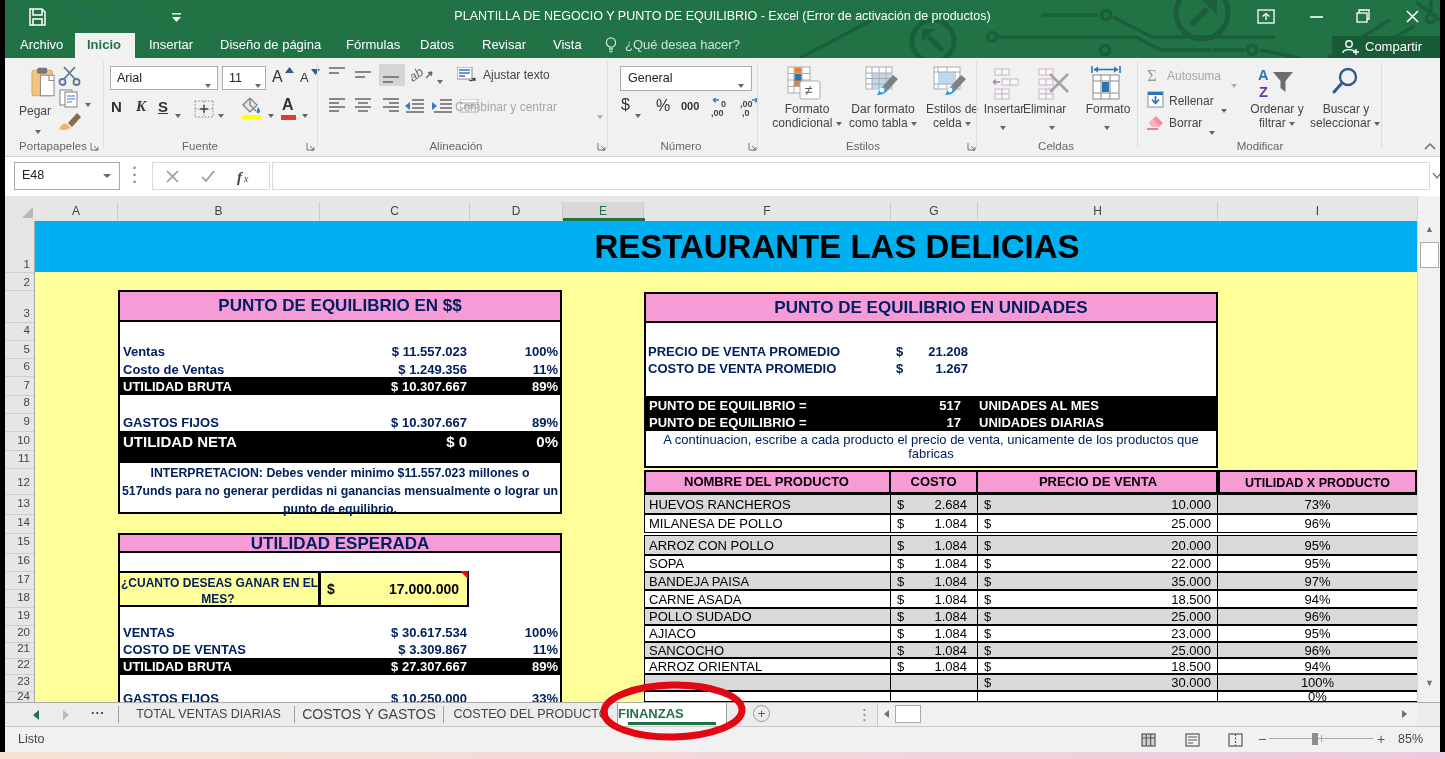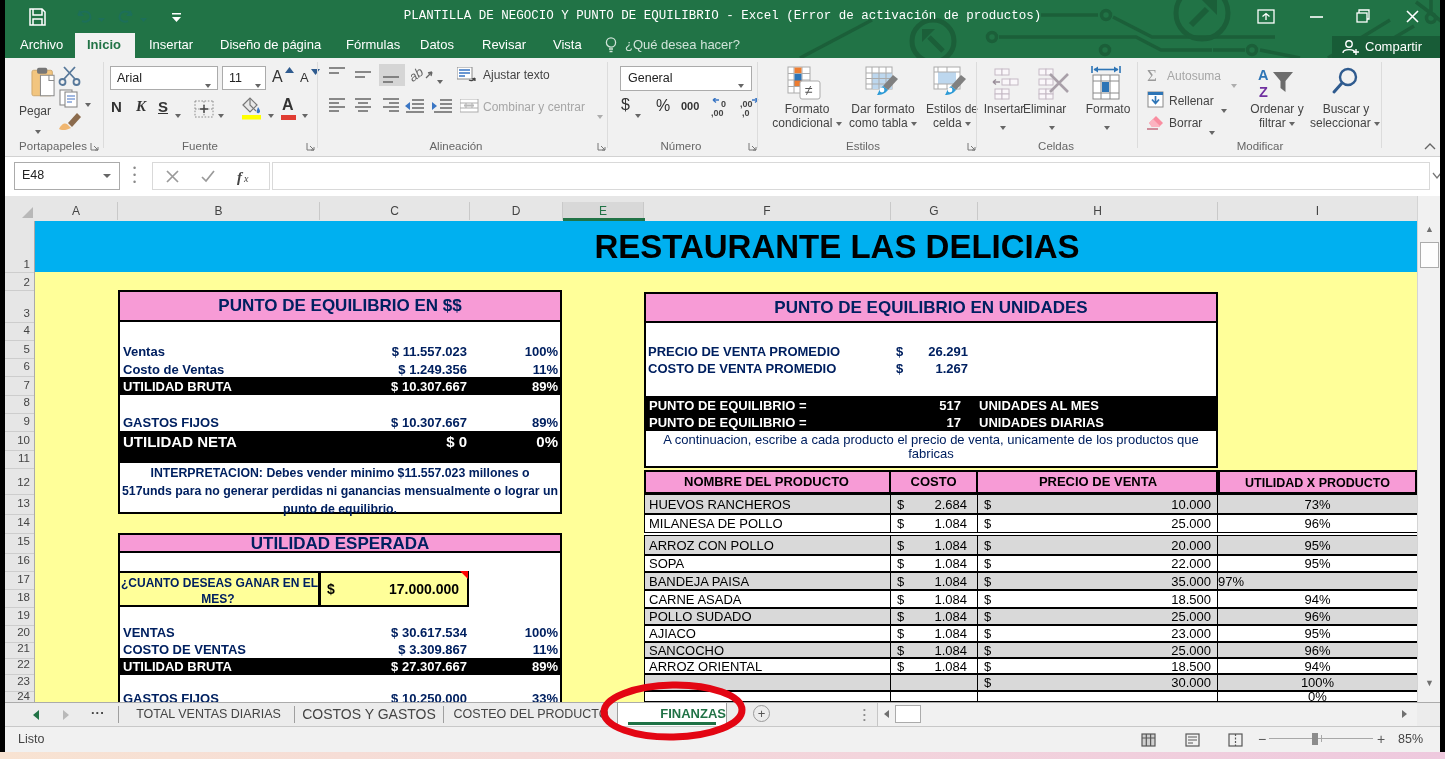--- a/index.html
+++ b/index.html
@@ -2,21 +2,21 @@
 <html><head>
 <meta charset="utf-8">
 <style>
   * { margin:0; padding:0; box-sizing:border-box; }
   html,body { width:1445px; height:759px; overflow:hidden; }
   body { font-family:"Liberation Sans", sans-serif; position:relative; background:#000; }
   .abs { position:absolute; }
   
   #titlebar { left:0; top:0; width:1445px; height:33px; background:#217346; }
   #tabrow { left:0; top:33px; width:1445px; height:25px; background:#217346; }
-  .ttxt { color:#fff; font-size:12.5px; white-space:nowrap;font-family:Liberation Mono, monospace; }
+  .ttxt { color:#fff; font-size:12.5px; white-space:nowrap; }
   .tabtxt { color:#fff; font-size:13px; white-space:nowrap; }
   
   #ribbon { left:5px; top:58px; width:1436px; height:99px; background:#f1f1f1; border-bottom:1px solid #d2d2d2; }
   .gsep { position:absolute; top:4px; height:86px; width:1px; background:#dcdcdc; }
   .glabel { position:absolute; top:82px; font-size:11.5px; color:#666; text-align:center; white-space:nowrap; }
   .launch { position:absolute; top:82px; width:10px; height:10px; }
   .btxt { font-size:12px; color:#444; white-space:nowrap; }
   .graytxt { color:#a6a6a6; }
   .dd { display:inline-block; width:0; height:0; border-left:3.5px solid transparent; border-right:3.5px solid transparent; border-top:4px solid #666; vertical-align:middle; }
   .combo { position:absolute; background:#fff; border:1px solid #ababab; font-size:12.5px; color:#222; }
@@ -241,21 +241,21 @@
         <path d="M 36 2 H 48 M 36 6 H 48 M 36 10 H 48 M 30 14 H 48"></path>
       </g>
       <path d="M 6 4 V 12 L 1 8 Z" fill="#3a76c4"></path>
       <path d="M 28 4 V 12 L 33 8 Z" fill="#3a76c4"></path>
     </svg>
     <svg class="abs" style="left:455px;top:41px;width:20px;height:16px;" viewBox="0 0 20 16">
       <rect x="0" y="0" width="18" height="13" fill="#fff" stroke="#adadad"></rect>
       <path d="M 0 4 H 18 M 0 9 H 18 M 6 4 V 9 M 12 4 V 9" stroke="#adadad" stroke-width="1"></path>
       <rect x="4" y="5.5" width="10" height="2" fill="#b9b9b9"></rect>
     </svg>
-    <div class="abs btxt graytxt" style="left:478px;top:42px;text-align:right;">Combinar y centrar</div>
+    <div class="abs btxt graytxt" style="left:450px;top:42px;text-align:right;">Combinar y centrar</div>
     <div class="abs" style="left:592px;top:49px;"><span class="dd" style="border-top-color:#adadad;"></span></div>
     <div class="glabel" style="left:411px;width:80px;">Alineación</div>
     <svg class="launch" style="left:592px;top:84px;" viewBox="0 0 10 10">
       <path d="M 1 1 V 8 H 8 M 4 4 L 8 8 M 8 5 V 8 H 5" stroke="#777" stroke-width="1" fill="none"></path>
     </svg>
     <div class="gsep" style="left:602px;"></div>
 
     <div class="combo" style="left:615px;top:8px;width:132px;height:25px;line-height:23px;padding-left:7px;">General</div>
     <div class="abs" style="left:733px;top:18px;"><span class="dd"></span></div>
     <div class="abs" style="left:616px;top:38px;font-size:16px;color:#333;">$</div>
@@ -533,21 +533,21 @@
     </div>
     <div class="c navy" style="left:88px;top:470px;font-weight:bold;font-size:13px;">GASTOS FIJOS</div>
     <div class="c navy" style="left:285px;top:470px;width:147px;text-align:right;font-weight:bold;font-size:13px;">$ 10.250.000</div>
     <div class="c navy" style="left:435px;top:470px;width:88px;text-align:right;font-weight:bold;font-size:13px;">33%</div>
 
     <div class="c" style="left:609px;top:71px;width:574px;height:176px;background:#fff;border:2px solid #000;"></div>
     <div class="c" style="left:609px;top:71px;width:574px;height:31px;background:#f79bd6;border:2px solid #000;"></div>
     <div class="c navy" style="left:609px;top:77px;width:574px;text-align:center;font-weight:bold;font-size:17px;">PUNTO DE EQUILIBRIO EN UNIDADES</div>
     <div class="c navy" style="left:613px;top:123px;font-weight:bold;font-size:13px;">PRECIO DE VENTA PROMEDIO</div>
     <div class="c navy" style="left:861px;top:123px;font-weight:bold;font-size:13px;">$</div>
-    <div class="c navy" style="left:856px;top:123px;width:77px;text-align:right;font-weight:bold;font-size:13px;">26.291</div>
+    <div class="c navy" style="left:856px;top:123px;width:77px;text-align:right;font-weight:bold;font-size:13px;">21.208</div>
     <div class="c navy" style="left:613px;top:140px;font-weight:bold;font-size:13px;">COSTO DE VENTA PROMEDIO</div>
     <div class="c navy" style="left:861px;top:140px;font-weight:bold;font-size:13px;">$</div>
     <div class="c navy" style="left:856px;top:140px;width:77px;text-align:right;font-weight:bold;font-size:13px;">1.267</div>
     <div class="c bar" style="left:611px;top:175px;width:570px;height:18px;font-size:13px;">
       <span style="position:absolute;left:3px;top:2px;">PUNTO DE EQUILIBRIO =</span>
       <span style="position:absolute;left:211px;top:2px;width:104px;text-align:right;">517</span>
       <span style="position:absolute;left:333px;top:2px;">UNIDADES AL MES</span>
     </div>
     <div class="c bar" style="left:611px;top:193px;width:570px;height:17px;font-size:13px;">
       <span style="position:absolute;left:3px;top:1px;">PUNTO DE EQUILIBRIO =</span>
@@ -613,21 +613,21 @@
     <div class="c" style="left:609px;top:351px;width:774px;height:18px;">
       <div class="c" style="left:0;top:0;width:247px;height:18px;background:#d9d9d9;border:1px solid #000;font-size:13px;color:#000;padding-left:4px;line-height:17px;white-space:nowrap;">BANDEJA PAISA</div>
       <div class="c" style="left:247px;top:0;width:87px;height:18px;background:#d9d9d9;border:1px solid #000;border-left:none;font-size:13px;color:#000;line-height:17px;">
         <span style="position:absolute;left:6px;">$</span>
         <span style="position:absolute;right:10px;">1.084</span>
       </div>
       <div class="c" style="left:334px;top:0;width:240px;height:18px;background:#d9d9d9;border:1px solid #000;border-left:none;font-size:13px;color:#000;line-height:17px;">
         <span style="position:absolute;left:6px;">$</span>
         <span style="position:absolute;right:6px;">35.000</span>
       </div>
-      <div class="c" style="left:574px;top:0;width:200px;height:18px;background:#d9d9d9;border:1px solid #000;border-left:none;font-size:13px;color:#000;text-align:left;line-height:17px;">97%</div>
+      <div class="c" style="left:574px;top:0;width:200px;height:18px;background:#d9d9d9;border:1px solid #000;border-left:none;font-size:13px;color:#000;text-align:center;line-height:17px;">97%</div>
     </div>
     <div class="c" style="left:609px;top:369px;width:774px;height:18px;">
       <div class="c" style="left:0;top:0;width:247px;height:18px;background:#fff;border:1px solid #000;font-size:13px;color:#000;padding-left:4px;line-height:17px;white-space:nowrap;">CARNE ASADA</div>
       <div class="c" style="left:247px;top:0;width:87px;height:18px;background:#fff;border:1px solid #000;border-left:none;font-size:13px;color:#000;line-height:17px;">
         <span style="position:absolute;left:6px;">$</span>
         <span style="position:absolute;right:10px;">1.084</span>
       </div>
       <div class="c" style="left:334px;top:0;width:240px;height:18px;background:#fff;border:1px solid #000;border-left:none;font-size:13px;color:#000;line-height:17px;">
         <span style="position:absolute;left:6px;">$</span>
         <span style="position:absolute;right:6px;">18.500</span>
@@ -715,21 +715,21 @@
   <div class="abs" id="sheettabs">
     <div class="abs" style="left:28px;top:7px;width:0;height:0;border-top:5px solid transparent;border-bottom:5px solid transparent;border-right:6px solid #217346;"></div>
     <div class="abs" style="left:58px;top:7px;width:0;height:0;border-top:5px solid transparent;border-bottom:5px solid transparent;border-left:6px solid #b9b9b9;"></div>
     <div class="abs" style="left:86px;top:-1px;color:#444;font-weight:bold;font-size:13px;letter-spacing:1px;">...</div>
     <div class="abs" style="left:113px;top:3px;width:1px;height:17px;background:#9f9f9f;"></div>
     <div class="abs" style="left:120px;top:0;width:167px;height:23px;color:#444;font-size:12.5px;text-align:center;line-height:23px;">TOTAL VENTAS DIARIAS</div>
     <div class="abs" style="left:289px;top:3px;width:1px;height:17px;background:#9f9f9f;"></div>
     <div class="abs" style="left:292px;top:0;width:144px;height:23px;color:#444;font-size:14px;text-align:center;line-height:23px;">COSTOS Y GASTOS</div>
     <div class="abs" style="left:438px;top:3px;width:1px;height:17px;background:#9f9f9f;"></div>
     <div class="abs" style="left:441px;top:0;width:170px;height:23px;color:#444;font-size:12.5px;text-align:center;line-height:23px;">COSTEO DEL PRODUCTO</div>
-    <div class="abs" style="left:612px;top:0;width:110px;height:23px;background:#fff;border-left:1px solid #9f9f9f;border-right:1px solid #9f9f9f;color:#217346;font-weight:bold;font-size:13px;text-align:right;line-height:22px;">FINANZAS<div style="position:absolute;left:10px;right:10px;bottom:1px;height:3px;background:#1e7145;"></div></div>
+    <div class="abs" style="left:612px;top:0;width:110px;height:23px;background:#fff;border-left:1px solid #9f9f9f;border-right:1px solid #9f9f9f;color:#217346;font-weight:bold;font-size:13px;text-align:left;line-height:22px;">FINANZAS<div style="position:absolute;left:10px;right:10px;bottom:1px;height:3px;background:#1e7145;"></div></div>
     <div class="abs" style="left:748px;top:2px;width:17px;height:17px;border:1px solid #9a9a9a;border-radius:50%;color:#555;font-size:13px;text-align:center;line-height:15px;">+</div>
     <div class="abs" style="left:858px;top:4px;color:#8a8a8a;font-size:8px;line-height:5px;">•<br>•<br>•</div>
     <div class="abs" style="left:872px;top:0;width:540px;height:23px;background:#f1f1f1;border-left:1px solid #c6c6c6;">
       <div class="abs" style="left:6px;top:7px;width:0;height:0;border-top:4.5px solid transparent;border-bottom:4.5px solid transparent;border-right:5px solid #707070;"></div>
       <div class="abs" style="left:17px;top:2px;width:26px;height:18px;background:#fff;border:1px solid #ababab;"></div>
       <div class="abs" style="left:524px;top:7px;width:0;height:0;border-top:4.5px solid transparent;border-bottom:4.5px solid transparent;border-left:5px solid #707070;"></div>
     </div>
   </div>
   <div class="abs" id="statusbar">
     <div class="abs" style="left:13px;top:5px;color:#444;font-size:12.5px;">Listo</div>

